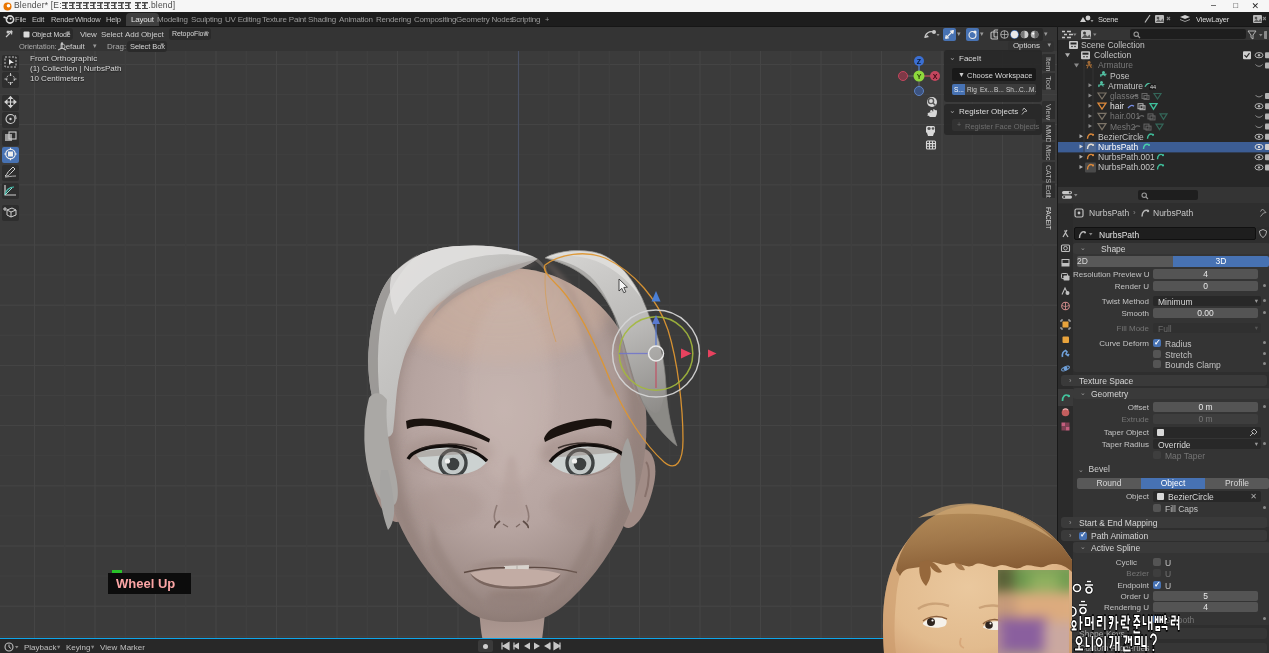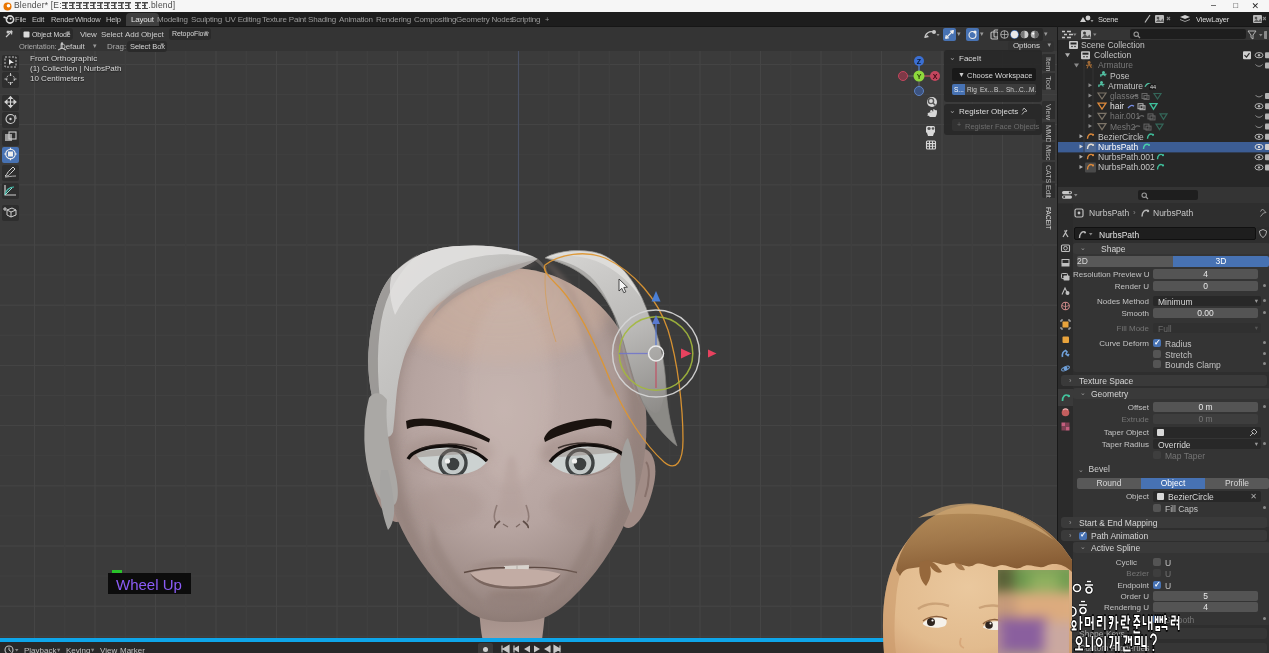--- a/index.html
+++ b/index.html
@@ -34,21 +34,21 @@
 
 .plabel { position:absolute; font-size:8px; color:#c3c3c3; text-align:right; white-space:nowrap; }
 .pval { position:absolute; background:#545454; border-radius:2px; color:#e8e8e8; font-size:8.5px; text-align:center; }
 .pdrop { position:absolute; background:#282828; border-radius:2px; color:#d8d8d8; font-size:8.5px; }
 .phead { position:absolute; left:3px; width:206px; background:#3a3a3a; border-radius:3px; color:#d6d6d6; font-size:8.5px; }
 .chk { position:absolute; width:8px; height:8px; background:#545454; border-radius:2px; }
 .chk.on { background:#4772b3; }
 .chk.on:after { content:"\2713"; position:absolute; left:1px; top:-1.5px; color:#fff; font-size:8px; font-weight:bold; }
 .adot { position:absolute; width:3px; height:3px; border-radius:50%; background:#8a8a8a; }
 
-#timeline { left:0; top:638px; width:1057px; height:15px; background:#282828; border-top:4px solid #0ea5e9; color:#c0c0c0; font-size:8.5px; }
+#timeline { left:0; top:638px; width:1057px; height:15px; background:#282828; border-top:1px solid #0ea5e9; color:#c0c0c0; font-size:8.5px; }
 
 .tbtn { position:absolute; left:2px; width:17px; height:16px; background:#2e2e2e; border-radius:2px; }
 .tbtn.on { background:#4772b3; }
 
 .vtext { position:absolute; font-size:8px; color:#d8d8d8; text-shadow:0 1px 1px #00000088; }
 
 .fpanel { position:absolute; background:rgba(40,40,40,0.93); border-radius:3px; color:#d0d0d0; font-size:8px; }
 .sidetab { position:absolute; left:1042px; width:13px; background:#2e2e2e; color:#b5b5b5; font-size:7.5px; border-radius:2px 0 0 2px; }
 .sidetab span { display:block; transform:rotate(90deg); white-space:nowrap; }
 </style>
@@ -537,21 +537,21 @@
   <div class="sidetab" style="top:200px;height:26px;background:#3a3a3a">
       <span style="margin-top:10px;color:#ddd;font-size:6.5px">FACEIT</span>
     </div>
 
   <span class="vtext" style="left:30px;top:54px">Front Orthographic</span>
   <span class="vtext" style="left:30px;top:64px">(1) Collection | NurbsPath</span>
   <span class="vtext" style="left:30px;top:74px">10 Centimeters</span>
 
   <div class="abs" style="left:108px;top:573px;width:83px;height:21px;background:#0c0c0c;">
     <div style="position:absolute;left:4px;top:-3px;width:10px;height:3px;background:#29c229"></div>
-    <span style="position:absolute;left:8px;top:3px;color:#8b5cf6;font-weight:normal;font-size:15px;font-family:'Liberation Sans',sans-serif">Wheel Up</span>
+    <span style="position:absolute;left:8px;top:3px;color:#fca5a5;font-weight:bold;font-size:13px;font-family:'Liberation Sans',sans-serif">Wheel Up</span>
   </div>
 
   <div class="abs" id="rcol">
     <div id="outliner">
       <div id="outhead">
         <svg style="position:absolute;left:3px;top:3px" width="16" height="9" viewBox="0 0 16 9">
             <path d="M1 1.5 l3 0 M6 1.5 l4 0 M3 4.5 l3 0 M8 4.5 l4 0 M1 7.5 l3 0 M6 7.5 l4 0" stroke="#c8c8c8" stroke-width="1.4"></path>
             <path d="M12 3.5 l3.5 0 -1.7 2.5 z" fill="#888"></path>
           </svg>
         <svg style="position:absolute;left:22px;top:2px" width="18" height="11" viewBox="0 0 18 11">
@@ -920,21 +920,21 @@
             <span style="position:absolute;left:7px;top:1px;font-size:7px;color:#999">⌄</span>
             <span style="position:absolute;left:28px;top:1px">Shape</span>
           </div>
       <div style="position:absolute;left:19px;top:69px;width:96px;height:11px;background:#585858;border-radius:2px 0 0 2px;color:#d8d8d8;font-size:8.5px;line-height:11px">2D</div>
       <div style="position:absolute;left:115px;top:69px;width:96px;height:11px;background:#4772b3;border-radius:0 2px 2px 0;color:#fff;font-size:8.5px;text-align:center;line-height:11px">3D</div>
       <div class="plabel" style="left:15px;top:83px;width:76px">Resolution Preview U</div>
       <div class="pval" style="left:95px;top:82px;width:105px;height:10px;line-height:10px">4</div>
       <div class="plabel" style="left:15px;top:95px;width:76px">Render U</div>
       <div class="pval" style="left:95px;top:94px;width:105px;height:10px;line-height:10px">0</div>
       <div class="adot" style="left:205px;top:97px"></div>
-      <div class="plabel" style="left:15px;top:110px;width:76px">Nodes Method</div>
+      <div class="plabel" style="left:15px;top:110px;width:76px">Twist Method</div>
       <div class="pdrop" style="left:95px;top:109px;width:108px;height:10px">
             <span style="position:absolute;left:5px;top:0.5px">Minimum</span>
             <span style="position:absolute;right:3px;top:0.5px;font-size:6.5px;color:#999">▾</span>
           </div>
       <div class="adot" style="left:205px;top:112px"></div>
       <div class="plabel" style="left:15px;top:122px;width:76px">Smooth</div>
       <div class="pval" style="left:95px;top:121px;width:105px;height:10px;line-height:10px">0.00</div>
       <div class="adot" style="left:205px;top:124px"></div>
       <div class="plabel dim" style="left:15px;top:137px;width:76px">Fill Mode</div>
       <div class="pdrop" style="left:95px;top:136px;width:108px;height:10px;background:#303030">

